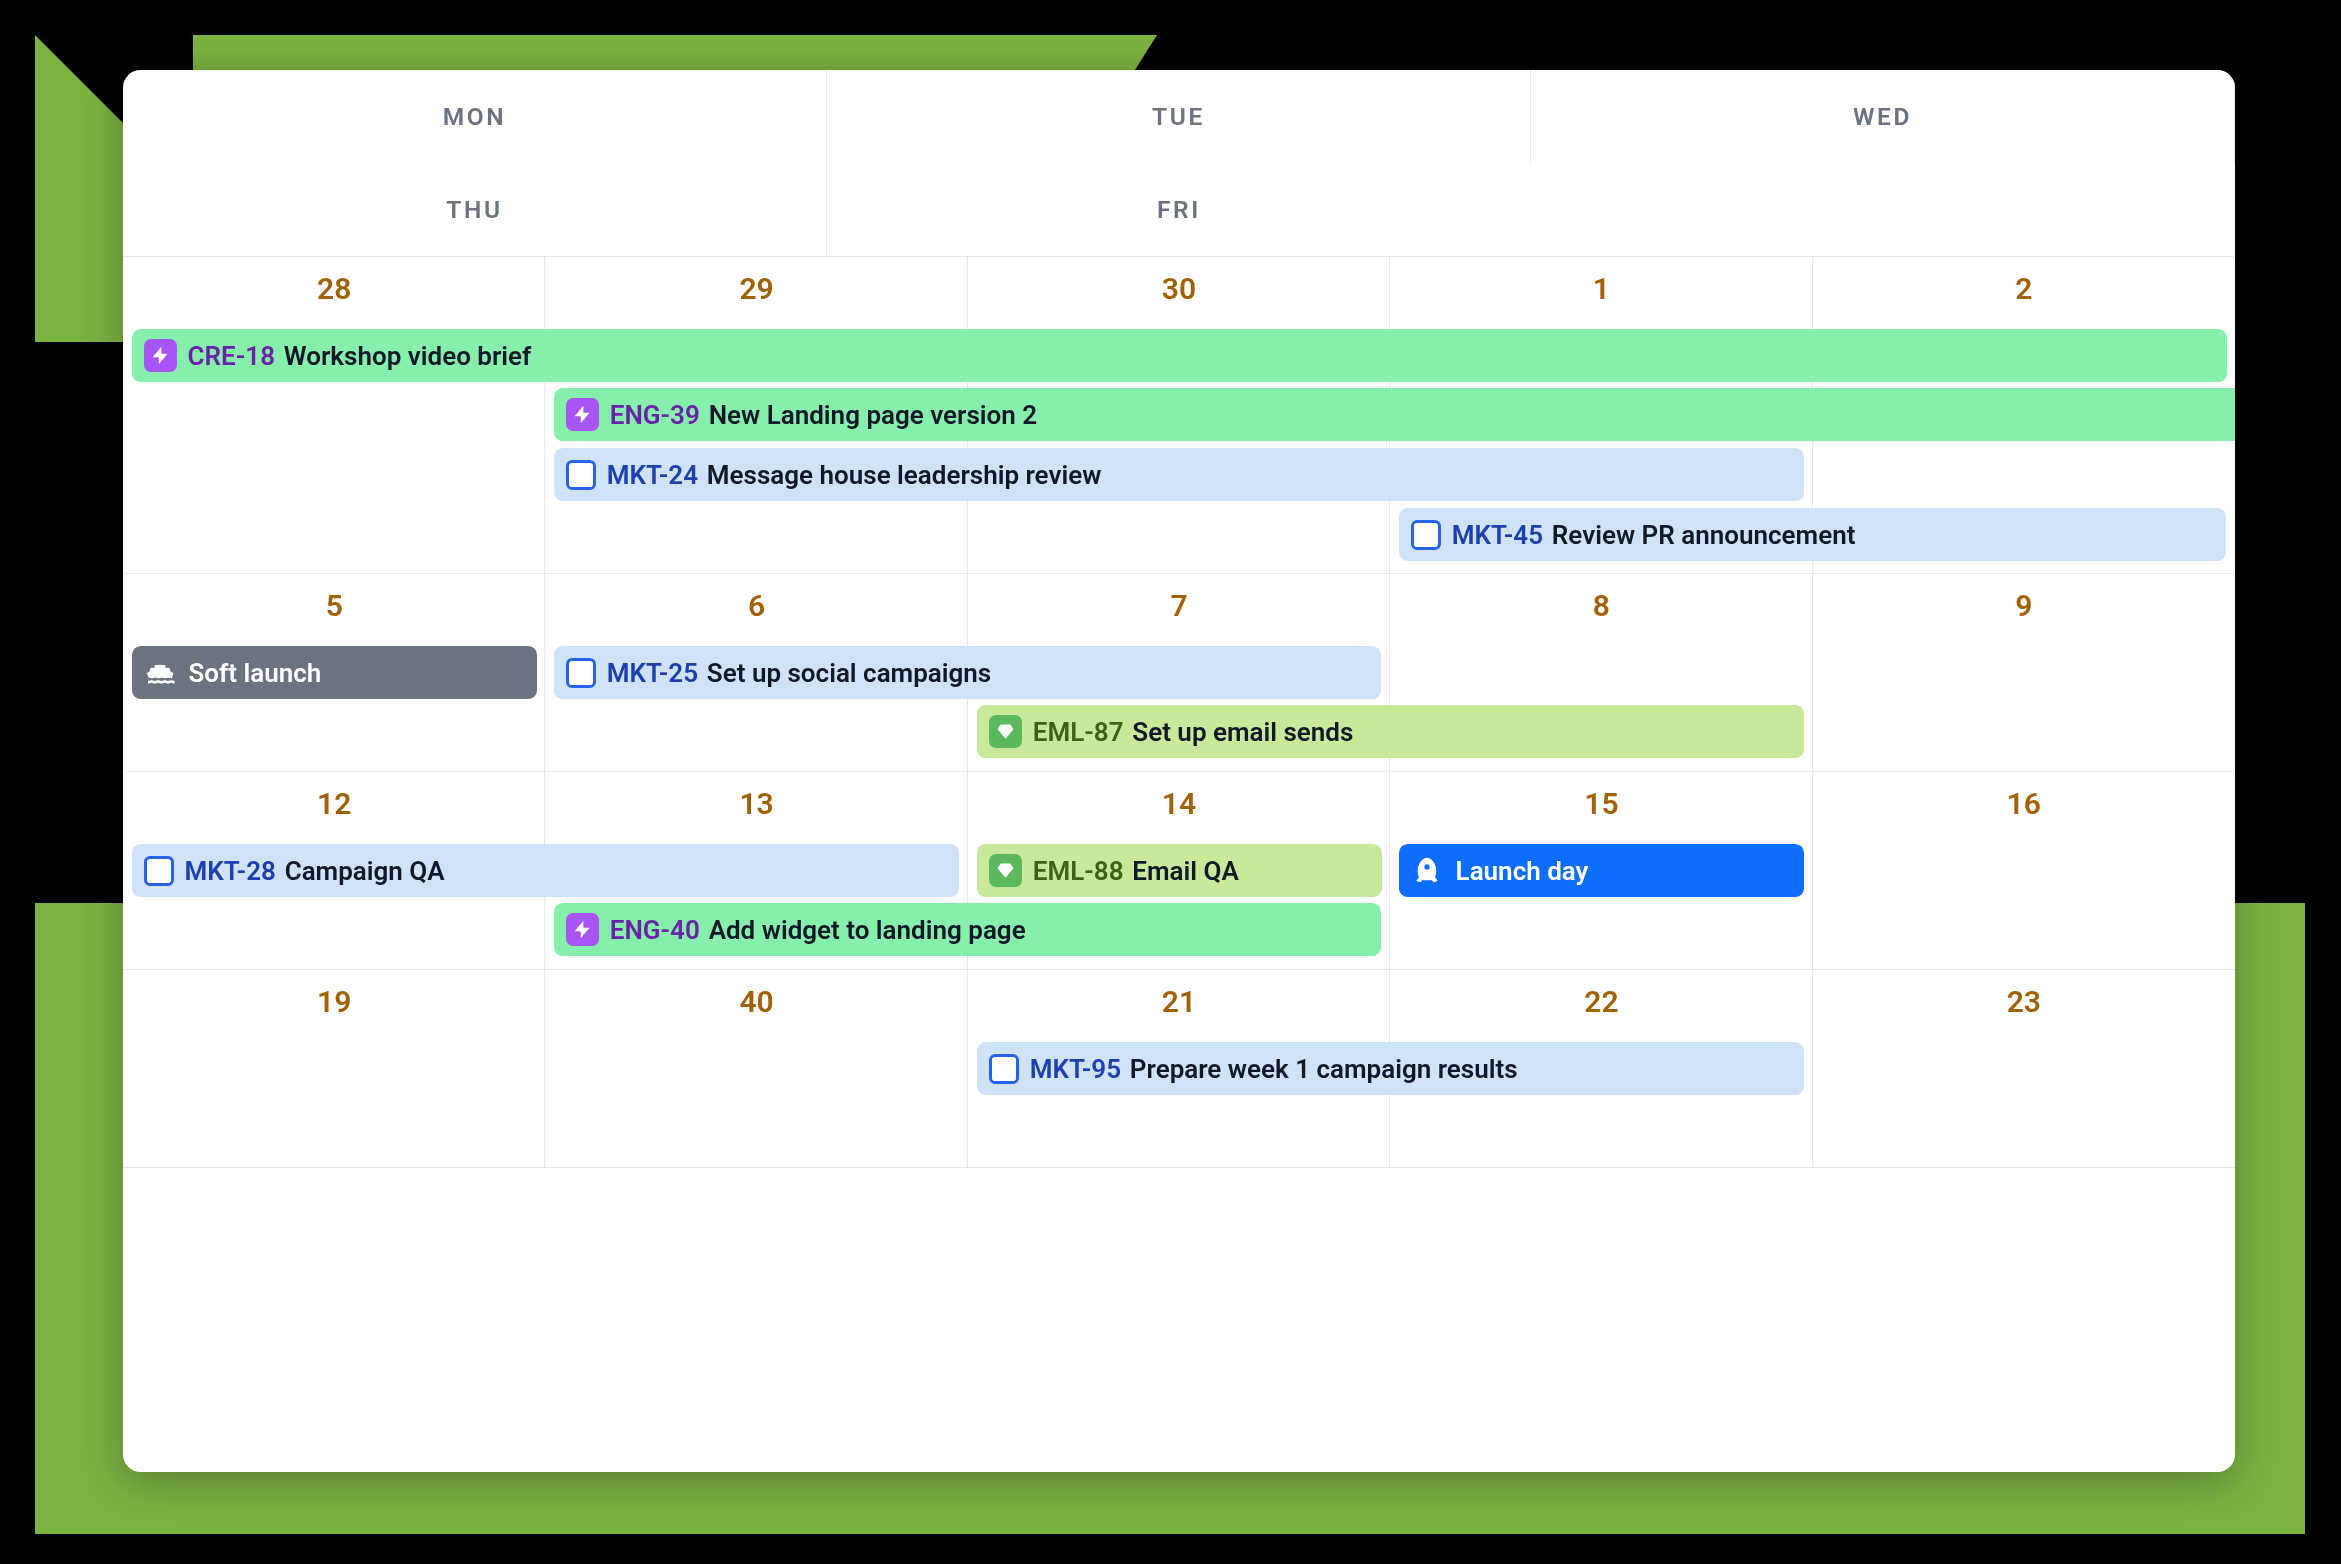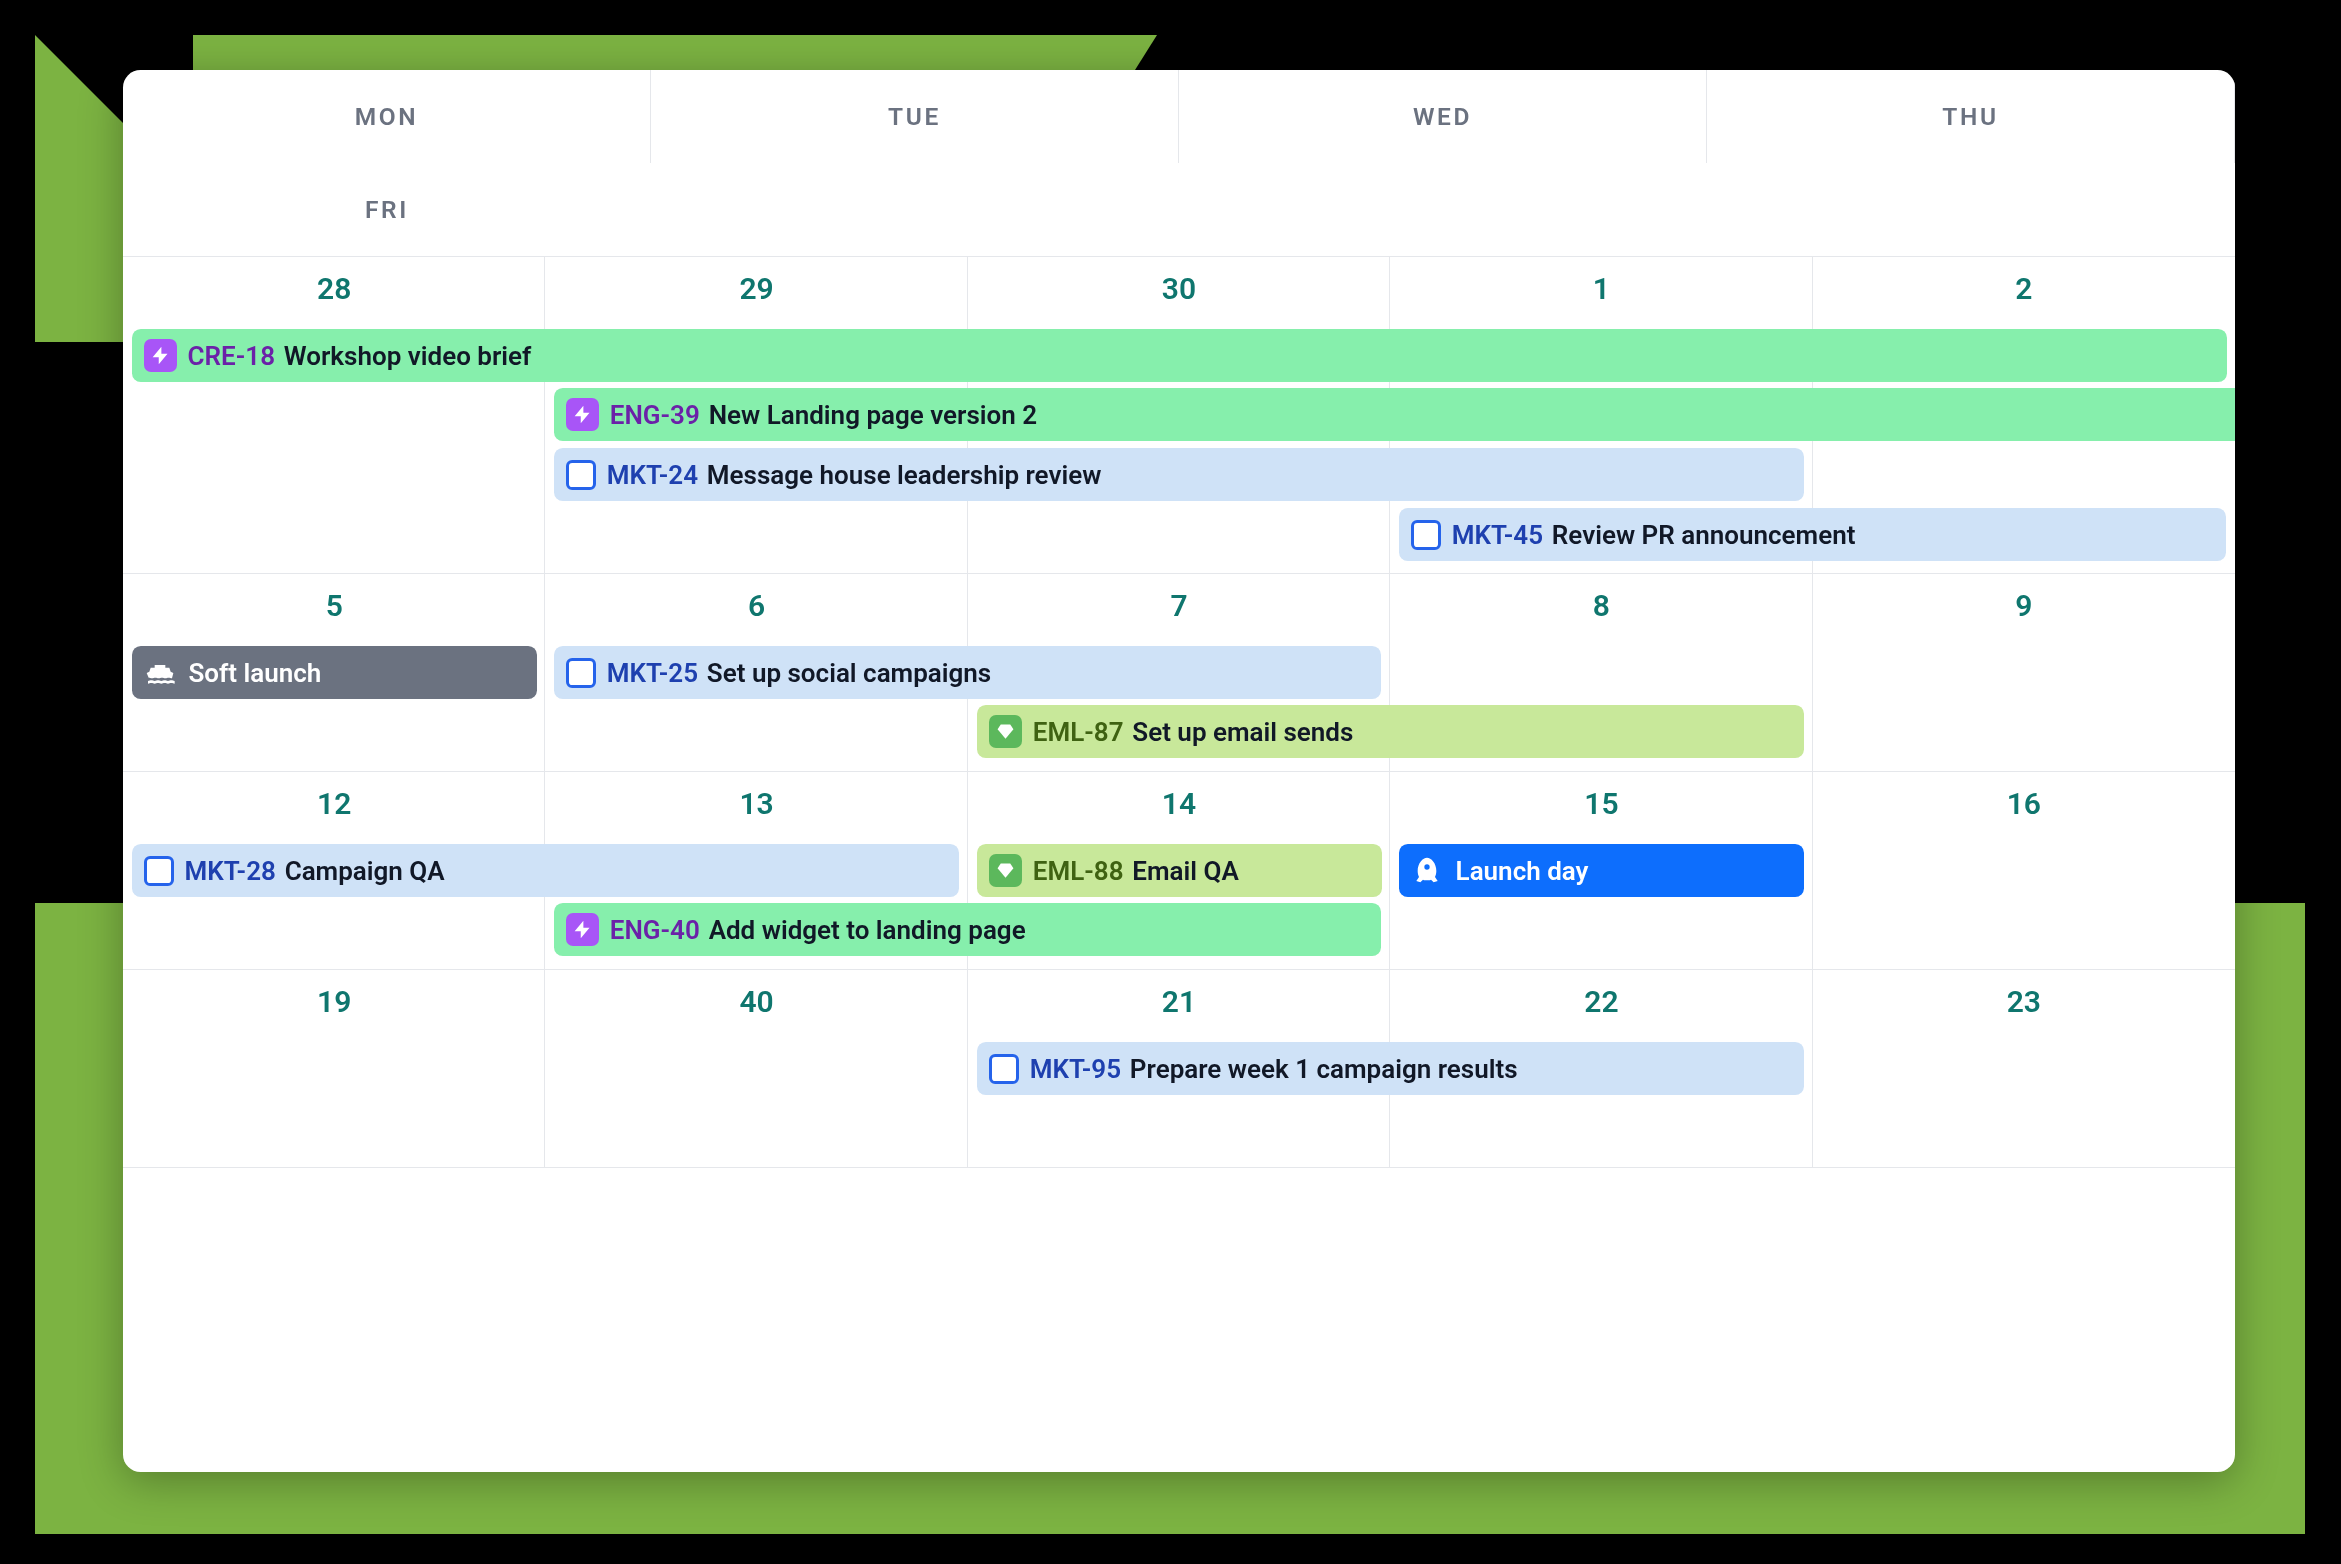--- a/index.html
+++ b/index.html
@@ -34,21 +34,21 @@
       position: absolute;
       top: 70px; left: 123px;
       width: 2112px; height: 1402px;
       background: #fff;
       border-radius: 17.5px;
       box-shadow: 0 8.8px 44px rgba(0,0,0,0.3);
       overflow: hidden;
     }
     .header-row {
       display: grid;
-      grid-template-columns: repeat(4, 1fr);
+      grid-template-columns: repeat(3, 1fr);
       border-bottom: 0.9px solid #e5e7eb;
     }
     .header-cell {
       padding: 32px 0;
       text-align: center;
       font-size: 24.5px;
       font-weight: 600;
       letter-spacing: 2.6px;
       color: #6b7280;
       border-right: 0.9px solid #e5e7eb;
@@ -70,21 +70,21 @@
     }
     .day-cell:last-child { border-right: none; }
     .date-row {
       display: grid;
       grid-template-columns: repeat(5, 1fr);
     }
     .date-num {
       text-align: center;
       font-size: 30px;
       font-weight: 600;
-      color: #0f766e;
+      color: #a16207;
       padding: 14px 0 8.8px;
     }
     .event {
       position: relative;
       height: 53px;
       margin: 7px 0;
       border-radius: 8.8px;
       display: flex;
       align-items: center;
       padding: 0 12.3px;

